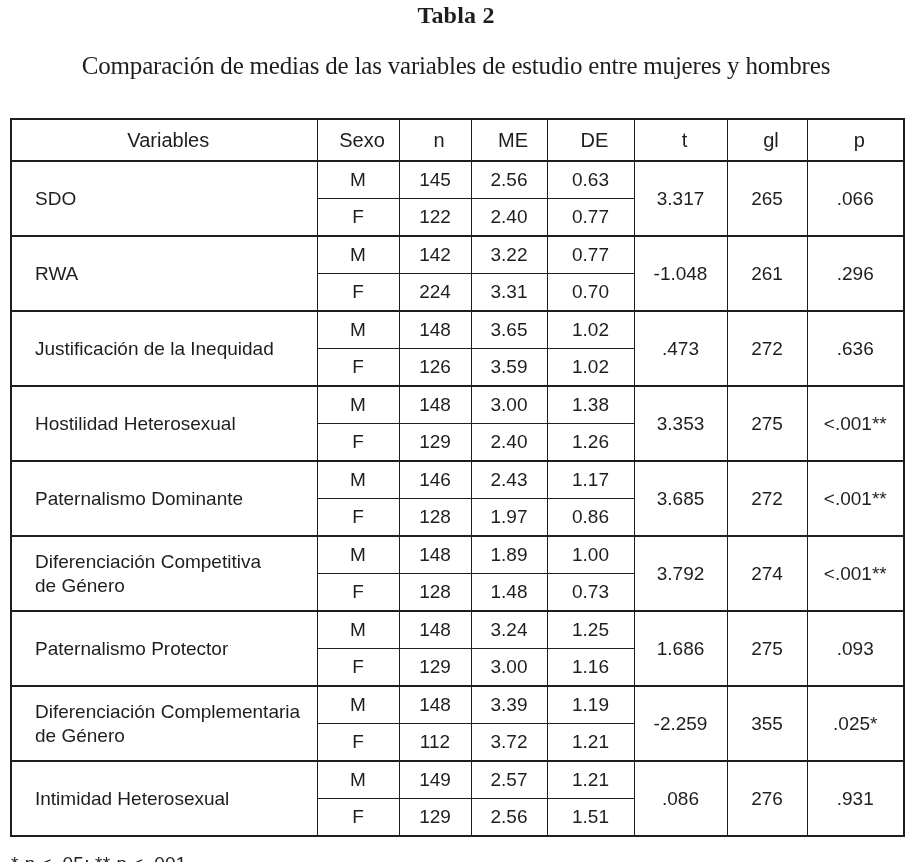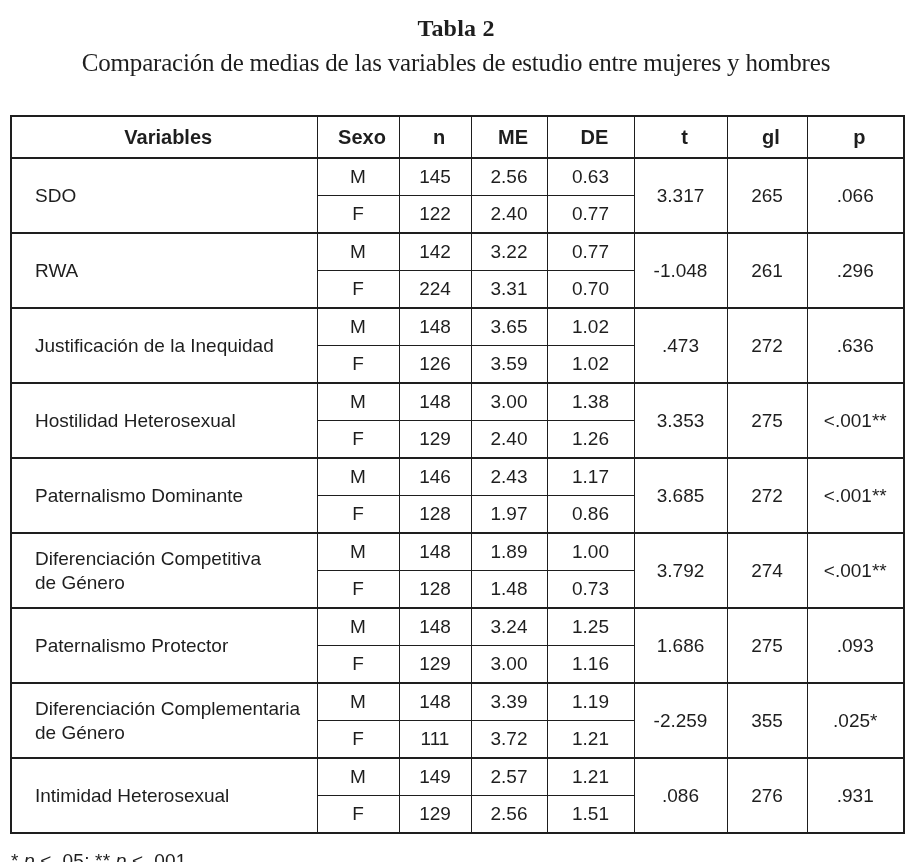--- a/index.html
+++ b/index.html
@@ -6,36 +6,35 @@
     margin: 0;
     padding: 0;
     background: #ffffff;
     width: 912px;
     height: 862px;
     overflow: hidden;
     color: #1e1e1e;
     font-family: "Liberation Sans", sans-serif;
   }
   .titles {
-    padding-top: 13px;
   }
   .table-title {
     font-family: "Liberation Serif", serif;
     font-weight: bold;
     font-size: 24px;
     text-align: center;
     line-height: 30px;
     letter-spacing: 0.2px;
   }
   .table-subtitle {
     font-family: "Liberation Serif", serif;
     font-size: 25px;
     text-align: center;
     line-height: 33px;
-    margin-top: 3px;
+    margin-top: 19px;
     letter-spacing: -0.2px;
   }
   table.stats {
     border-collapse: collapse;
     table-layout: fixed;
     width: 893px;
     margin: 36px 0 0 10px;
     border: 2px solid #1e1e1e;
   }
   table.stats th, table.stats td {
@@ -43,21 +42,21 @@
     border-right: 1px solid #1e1e1e;
     text-align: center;
     vertical-align: middle;
     padding: 0;
     line-height: 1.22;
     overflow: hidden;
   }
   table.stats thead th {
     height: 40px;
     font-size: 20px;
-    font-weight: bold;
+    font-weight: normal;
     border-bottom: 2px solid #1e1e1e;
     padding-left: 8px;
   }
   table.stats td {
     height: 36px;
     font-size: 19px;
   }
   table.stats tr.group-start td {
     border-top: 2px solid #1e1e1e;
   }
@@ -227,21 +226,21 @@
         <td class="sub">M</td>
         <td class="sub">148</td>
         <td class="sub">3.39</td>
         <td class="sub">1.19</td>
         <td rowspan="2">-2.259</td>
         <td rowspan="2">355</td>
         <td rowspan="2">.025*</td>
       </tr>
       <tr>
         <td>F</td>
-        <td>111</td>
+        <td>112</td>
         <td>3.72</td>
         <td>1.21</td>
       </tr>
       <tr class="group-start">
         <td class="var-cell" rowspan="2">Intimidad Heterosexual</td>
         <td class="sub">M</td>
         <td class="sub">149</td>
         <td class="sub">2.57</td>
         <td class="sub">1.21</td>
         <td rowspan="2">.086</td>

